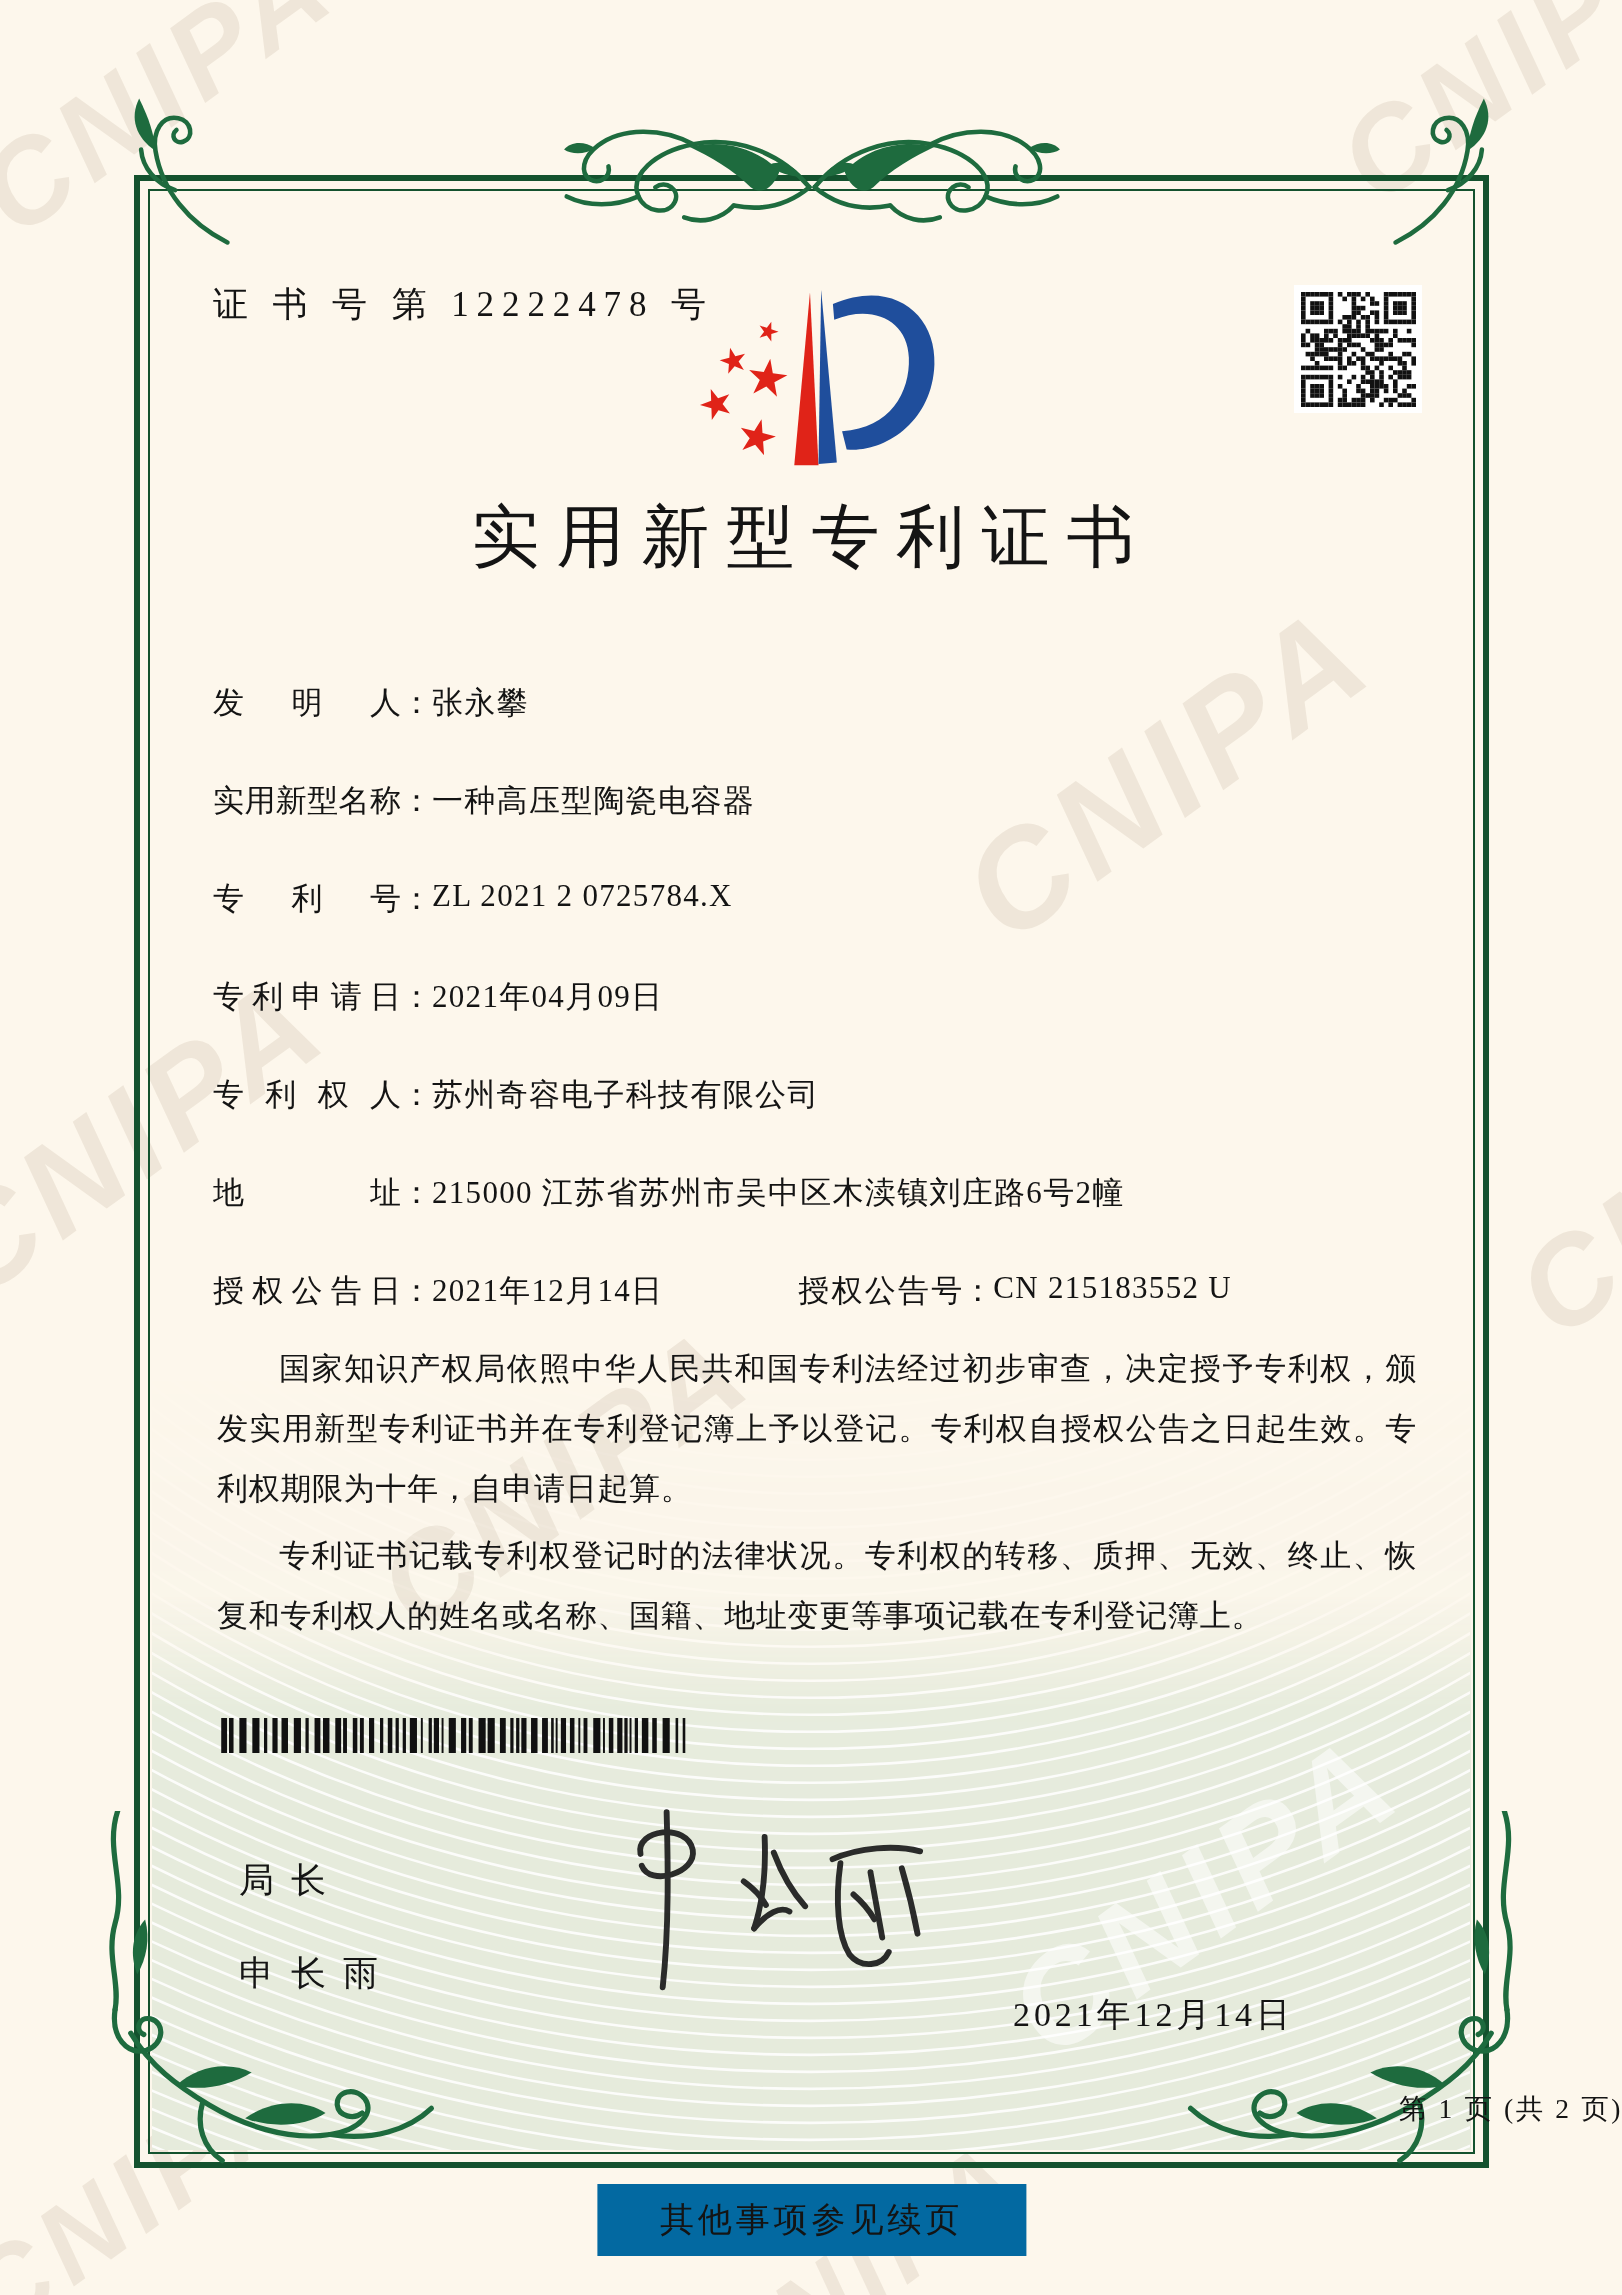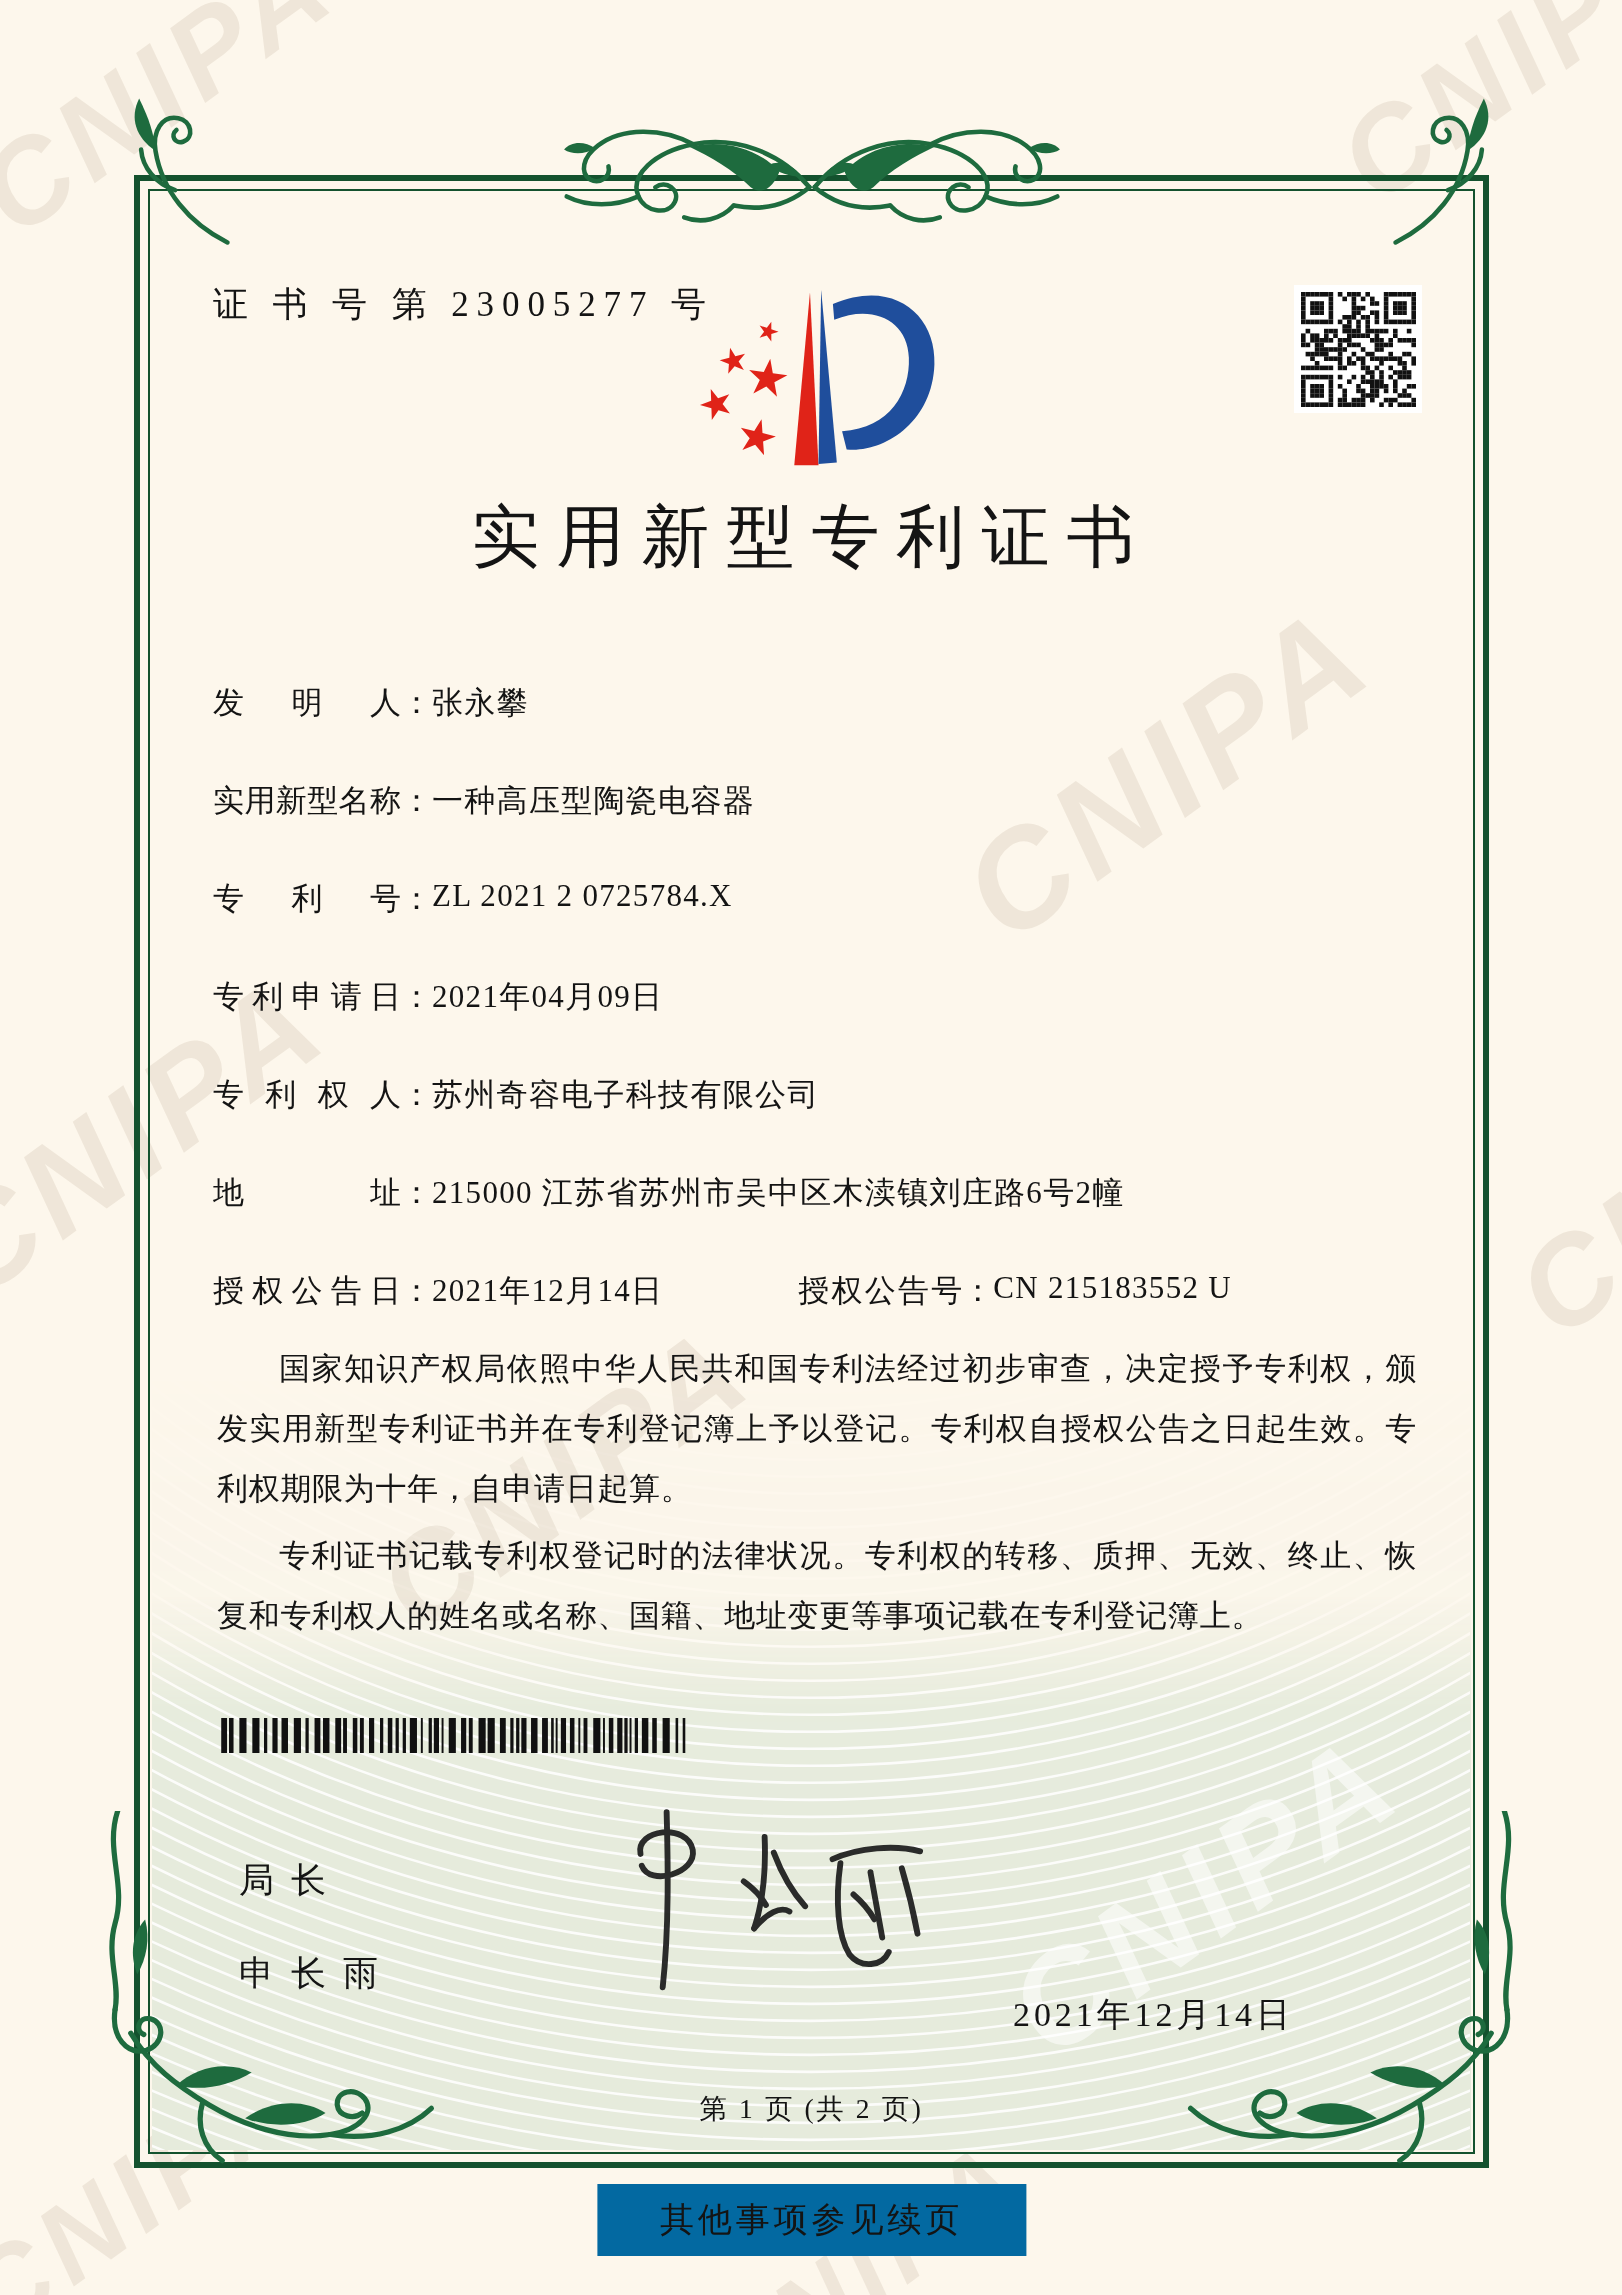--- a/index.html
+++ b/index.html
@@ -80,21 +80,21 @@
   }
   .signer{
     position:absolute;left:239px;top:1950px;font-size:35px;letter-spacing:17px;
     font-family:Liberation Serif, serif;font-weight:500;z-index:4;
   }
   .signature{position:absolute;left:589px;top:1803px;z-index:4;}
   .issue-date{
     position:absolute;left:1013px;top:1992px;font-size:34px;letter-spacing:3.9px;z-index:4;
   }
   .page-info{
-    position:absolute;left:0;top:2091px;width:1623px;text-align:center;
+    position:absolute;left:0;top:2091px;width:1623px;text-align:right;
     font-size:27.5px;letter-spacing:2.6px;z-index:4;
   }
   .cont-note{
     position:absolute;left:50%;top:2184px;transform:translateX(-50%);
     background:#0369a1;padding:13px 63px;font-size:34px;letter-spacing:3.9px;z-index:4;
   }
 </style>
 </head>
 <body>
 
@@ -251,21 +251,21 @@
     <path d="M355,495 C420,505 475,488 510,455"></path>
     <path d="M160,446 C150,480 160,515 190,535"></path>
   </g>
   <g fill="#1e6b3e">
     <path d="M120,420 C150,390 200,382 235,400 C205,418 162,430 120,420 Z"></path>
     <path d="M225,470 C265,442 315,440 348,462 C318,482 266,486 225,470 Z"></path>
     <path d="M60,250 C48,220 52,188 72,166 C80,196 74,226 60,250 Z"></path>
   </g>
 </svg>
 
-<div class="cert-no">证 书 号 第 23005277 号</div>
+<div class="cert-no">证 书 号 第 12222478 号</div>
 
 <svg class="logo" width="249" height="203" viewBox="0 0 380 310" xmlns="http://www.w3.org/2000/svg">
   <defs>
     <path id="star" d="M0,-1 L0.2245,-0.309 0.951,-0.309 0.363,0.118 0.588,0.809 0,0.382 -0.588,0.809 -0.363,0.118 -0.951,-0.309 -0.2245,-0.309 Z" fill="#e02318"></path>
   </defs>
   <g>
     <use href="#star" transform="translate(113,88) rotate(18) scale(16)"></use>
     <use href="#star" transform="translate(60,133) rotate(-14) scale(21)"></use>
     <use href="#star" transform="translate(112,160) rotate(8) scale(31)"></use>
     <use href="#star" transform="translate(34,199) rotate(-20) scale(25)"></use>

